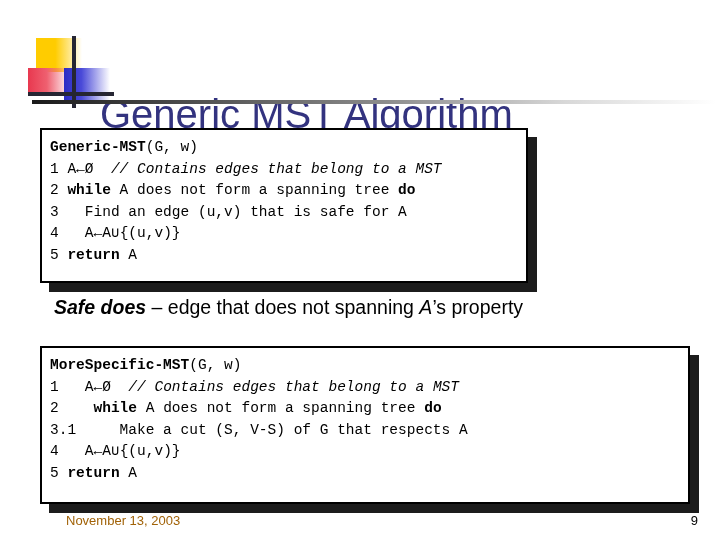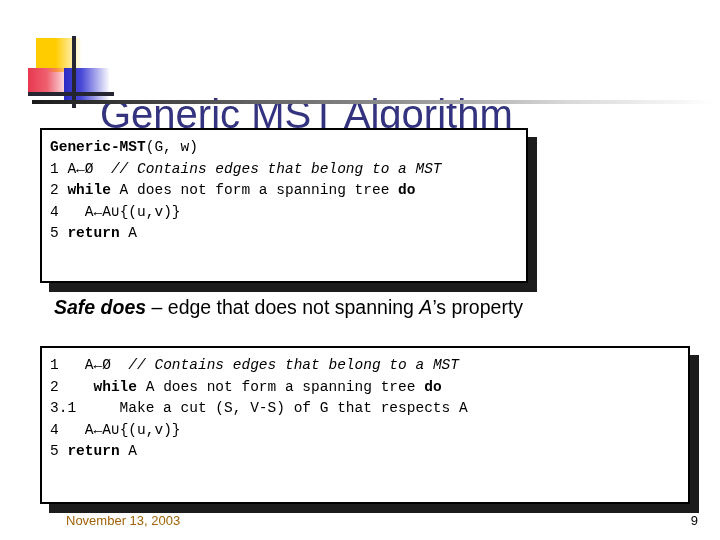--- a/index.html
+++ b/index.html
@@ -158,29 +158,31 @@
 <div id="slide-title">Generic MST Algorithm</div>
 <div id="title-rule"></div>
 
 <div id="code-box-generic" class="code-box">
   <div class="code-line"><span class="kw">Generic-MST</span><span>(G, w)</span></div>
 
   <div class="code-line"><span>1</span><span> A←Ø  </span><span class="cm">// Contains edges that belong to a MST</span></div>
 
   <div class="code-line"><span>2</span><span> </span><span class="kw">while</span><span> A does not form a spanning tree </span><span class="kw">do</span></div>
 
+  <div class="code-line"><span>3</span><span>   Find an edge (u,v) that is safe for A</span></div>
 
   <div class="code-line"><span>4</span><span>   A←A∪{(u,v)}</span></div>
 
   <div class="code-line"><span>5</span><span> </span><span class="kw">return</span><span> A</span></div>
 </div>
 
 <div id="safe-edge-line"><span class="bi">Safe does</span><span> – edge that does not spanning </span><span class="it">A</span><span>’s property</span></div>
 
 <div id="code-box-specific" class="code-box">
+  <div class="code-line"><span class="kw">MoreSpecific-MST</span><span>(G, w)</span></div>
 
   <div class="code-line"><span>1</span><span>   A←Ø  </span><span class="cm">// Contains edges that belong to a MST</span></div>
 
   <div class="code-line"><span>2</span><span>   </span><span> </span><span class="kw">while</span><span> A does not form a spanning tree </span><span class="kw">do</span></div>
 
   <div class="code-line"><span>3.1</span><span>     Make a cut (S, V-S) of G that respects A</span></div>
 
 
   <div class="code-line"><span>4</span><span>   A←A∪{(u,v)}</span></div>
 

